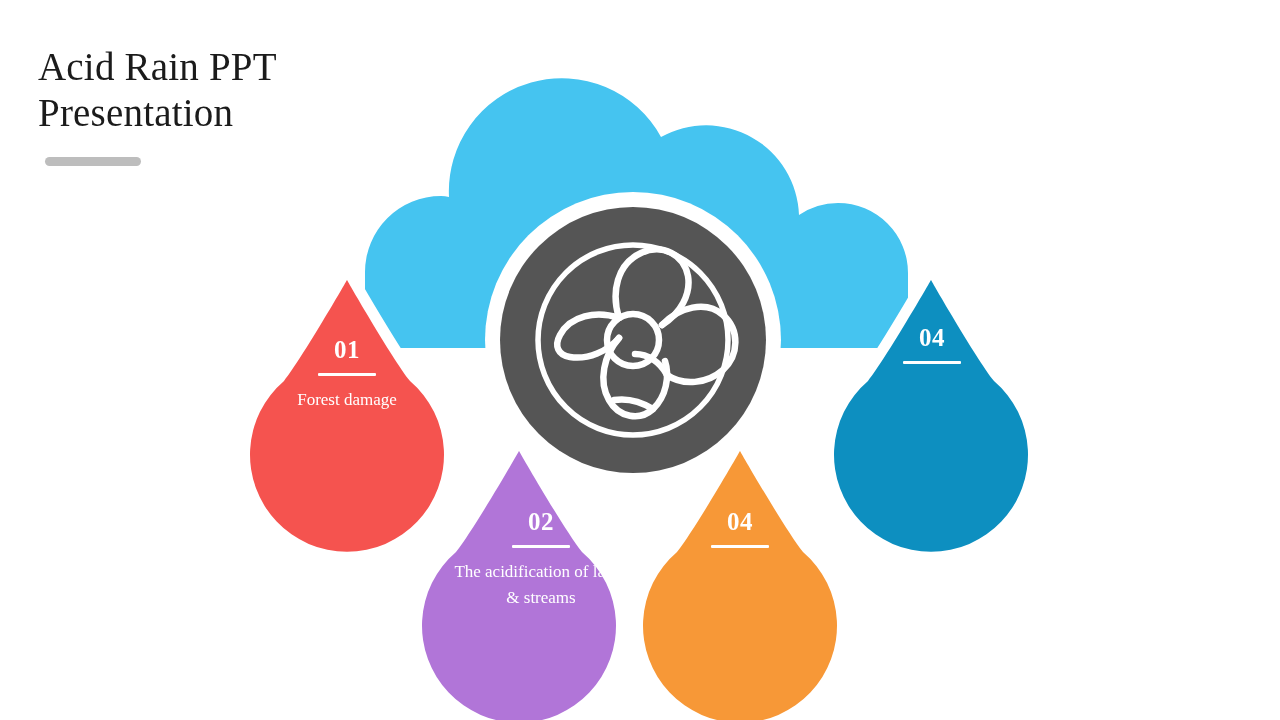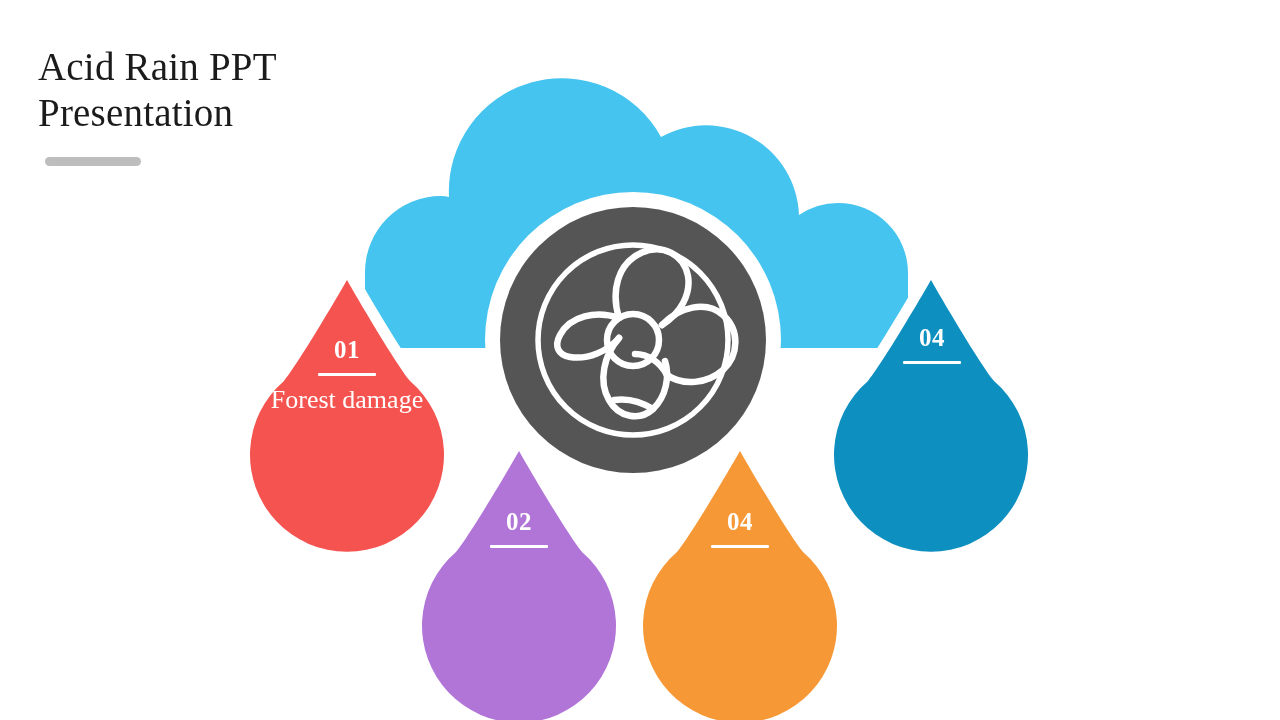--- a/index.html
+++ b/index.html
@@ -64,27 +64,27 @@
   }
   .drop-rule {
     width: 58px;
     height: 3px;
     background: #ffffff;
     margin: 9px auto 11px auto;
     border-radius: 1px;
   }
   .drop-label {
     font-family: "Liberation Serif", "DejaVu Serif", serif;
-    font-size: 26px;
+    font-size: 17px;
     line-height: 25.5px;
     font-weight: 400;
   }
 
   #drop-text-1 { left: 267px; top: 336px; width: 160px; }
-  #drop-text-2 { left: 430px; top: 508px; width: 178px; }
+  #drop-text-2 { left: 452px; top: 508px; width: 178px; }
   #drop-text-3 { left: 654px; top: 508px; width: 172px; }
   #drop-text-4 { left: 852px; top: 324px; width: 160px; }
 </style>
 </head>
 <body>
 
 <div id="slide">
 
   <div id="title-block">
     <div id="slide-title">Acid Rain PPT Presentation</div>
@@ -184,20 +184,21 @@
 
   <div class="drop-text" id="drop-text-1">
     <div class="drop-num">01</div>
     <div class="drop-rule"></div>
     <div class="drop-label">Forest damage</div>
   </div>
 
   <div class="drop-text" id="drop-text-2">
     <div class="drop-num">02</div>
     <div class="drop-rule"></div>
+    <div class="drop-label">The acidification of lakes &amp; streams</div>
   </div>
 
   <div class="drop-text" id="drop-text-3">
     <div class="drop-num">04</div>
     <div class="drop-rule"></div>
   </div>
 
   <div class="drop-text" id="drop-text-4">
     <div class="drop-num">04</div>
     <div class="drop-rule"></div>

